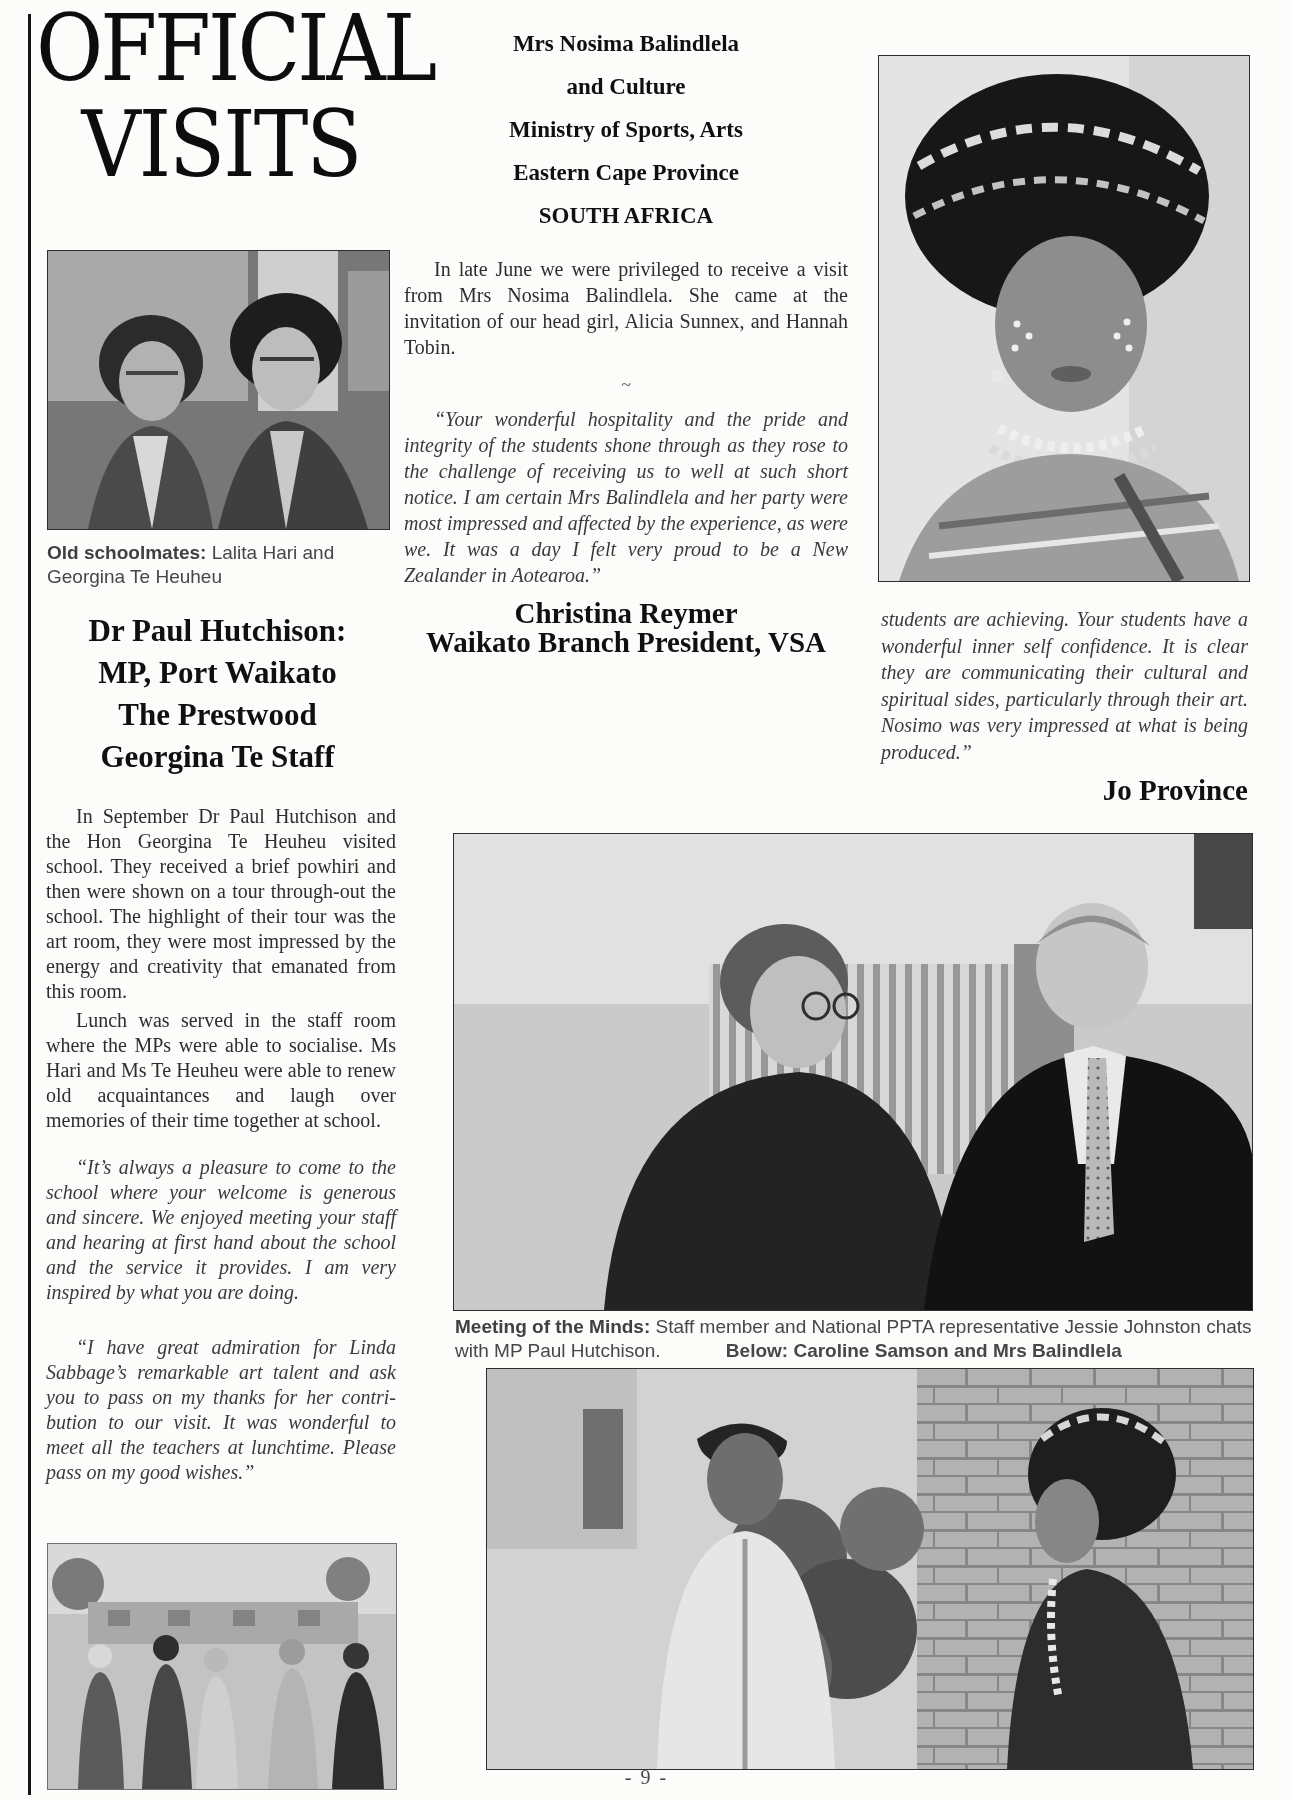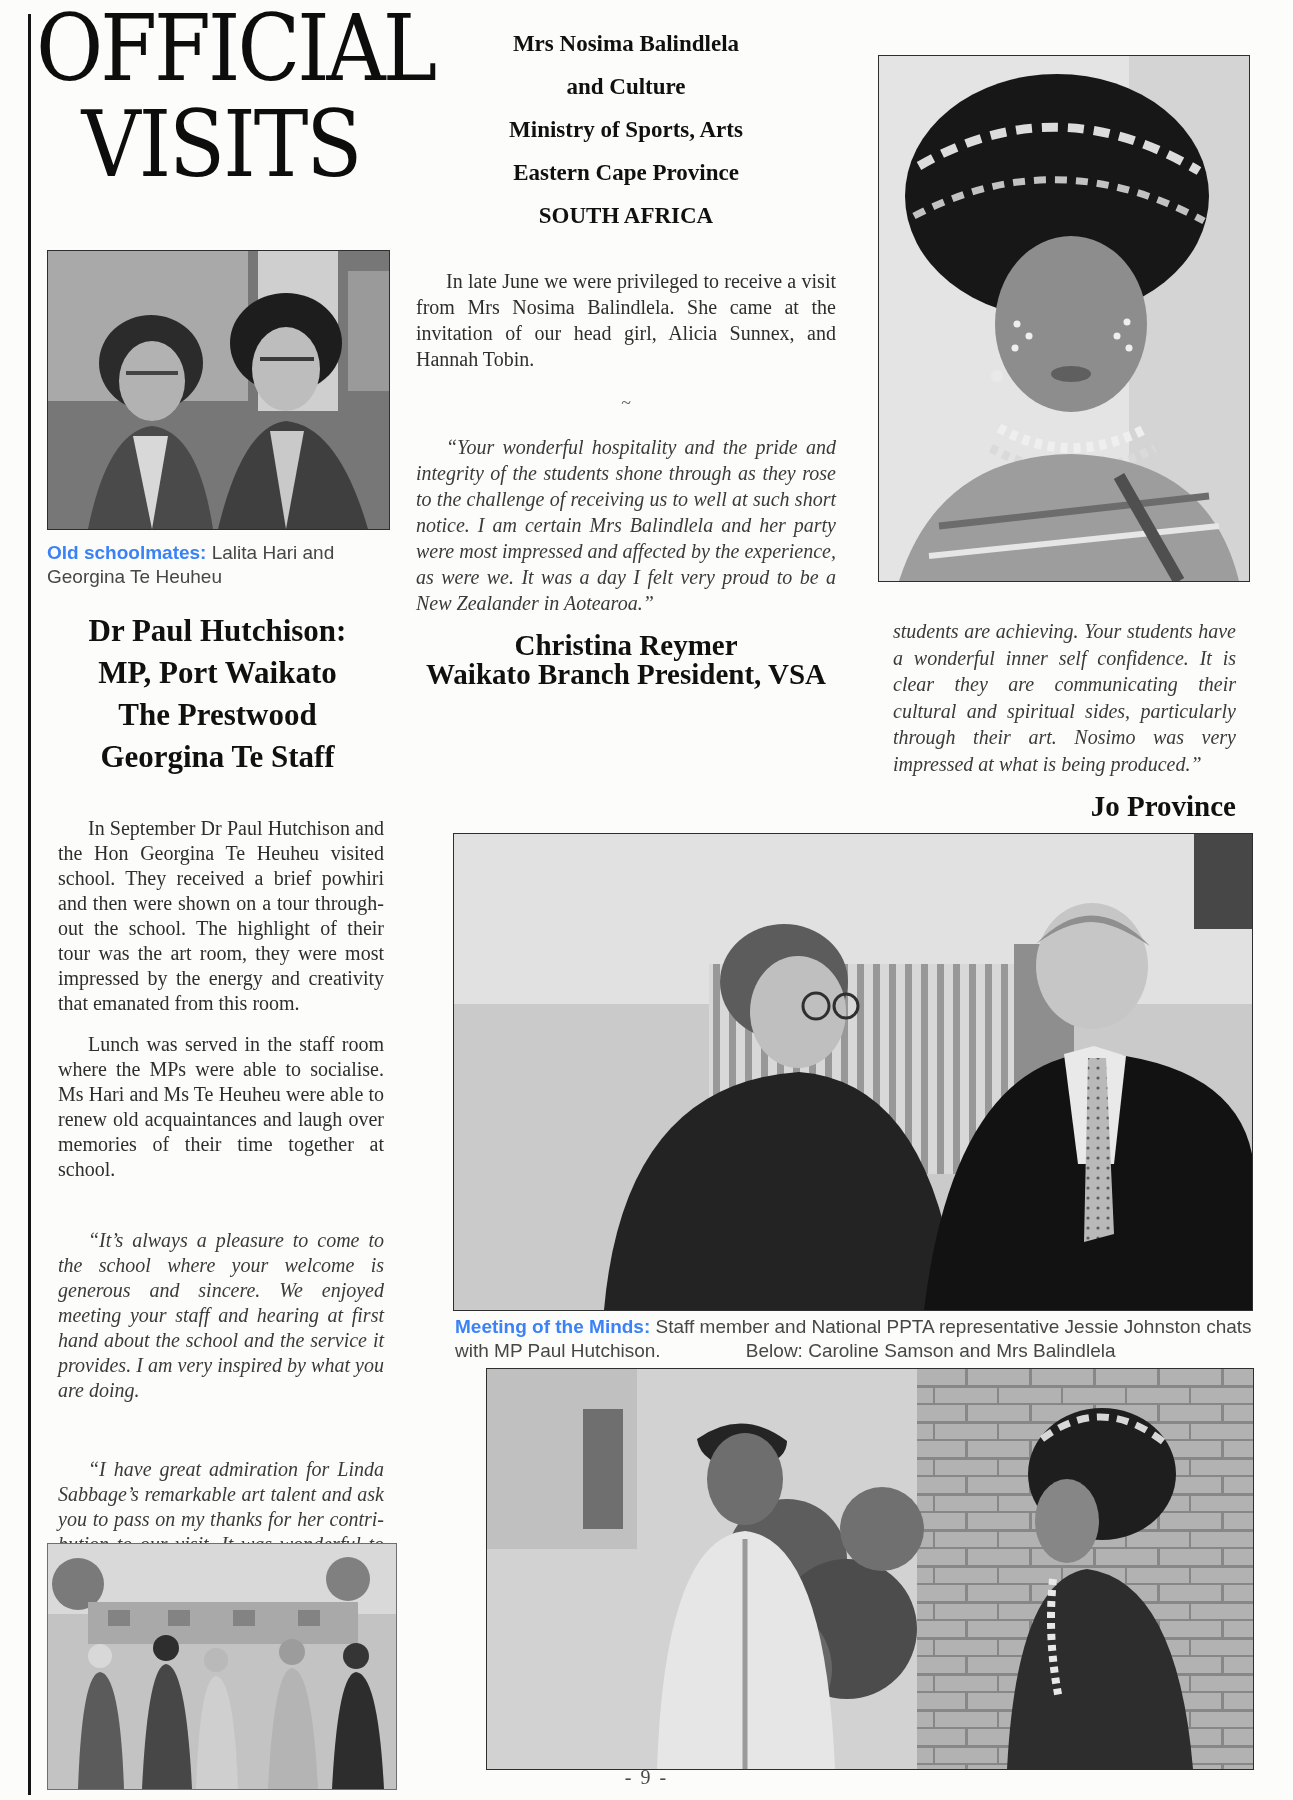--- a/index.html
+++ b/index.html
@@ -19,32 +19,32 @@
   
   .photo{background:#c4c4c4;border:1px solid #2e2e2e;overflow:hidden;}
   .photo svg{display:block;width:100%;height:100%;}
   #photo-old{left:47px;top:250px;width:341px;height:278px;}
   #photo-portrait{left:878px;top:55px;width:370px;height:525px;}
   #photo-meeting{left:453px;top:833px;width:798px;height:476px;}
   #photo-group{left:47px;top:1543px;width:348px;height:245px;border-color:#6f6f6f;}
   #photo-samson{left:486px;top:1368px;width:766px;height:400px;}
   
   .caption{font-family:"Liberation Sans",sans-serif;font-size:19px;line-height:24px;color:#474747;}
-  .caption .lead{font-weight:bold;color:#3b82f6;}
+  .caption .lead{font-weight:bold;color:#404040;}
   #caption-old{left:47px;top:541px;width:345px;}
   #caption-meeting{left:455px;top:1315px;width:798px;}
-  #caption-meeting .row2 .below{margin-left:80px;}
+  #caption-meeting .row2 .below{margin-left:60px;font-weight:bold;}
   
   .col-heading{font-weight:bold;color:#101010;text-align:center;}
   #heading-left{left:40px;top:610px;width:355px;font-size:31px;line-height:42px;}
   #heading-mid{left:400px;top:22px;width:452px;font-size:23px;line-height:43px;}
   .col-heading span{display:block;}
   
   .body-col{font-size:20px;line-height:25px;text-align:justify;color:#2e2e2e;}
-  .body-col p{margin:16px;text-indent:30px;}
+  .body-col p{margin:4px;text-indent:30px;}
   .body-col p.q{font-style:italic;color:#3a3a3a;}
   #body-left{left:42px;top:800px;width:358px;}
   #body-left .gap1{height:14px;}
   #body-left .gap2{height:22px;}
   #body-mid{left:400px;top:252px;width:452px;line-height:26px;}
   #ornament{display:block;text-align:center;color:#666;font-size:18px;height:30px;line-height:30px;margin:10px 0 6px 0;}
   .sig{font-weight:bold;font-style:normal;color:#101010;text-align:center;text-indent:0 !important;line-height:27px;font-size:29px;margin-top:12px !important;margin-bottom:14px !important;}
   #body-right{left:877px;top:602px;width:375px;line-height:26.5px;}
   #body-right p{text-indent:0;}
   #body-right .sig{text-align:right;}

